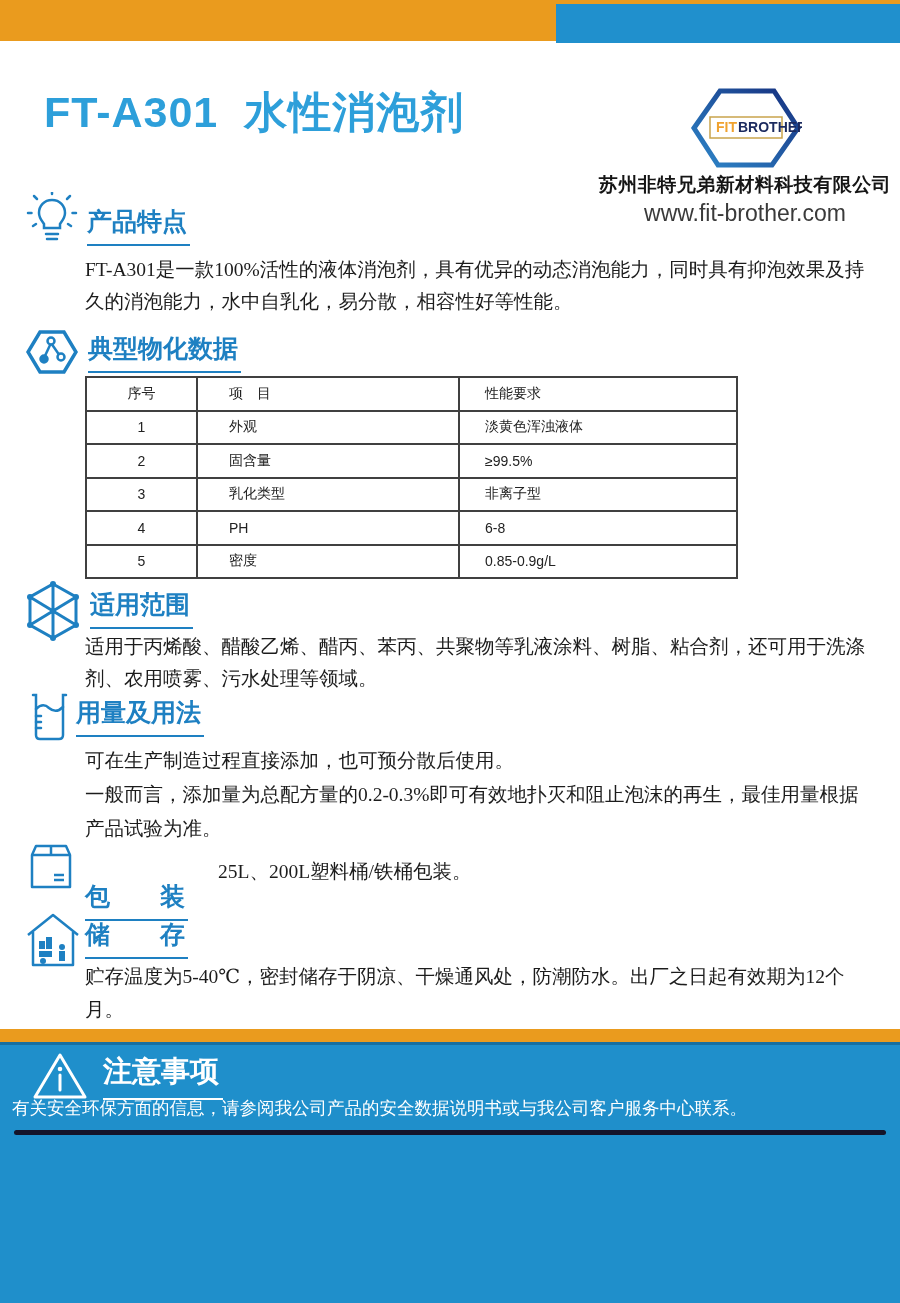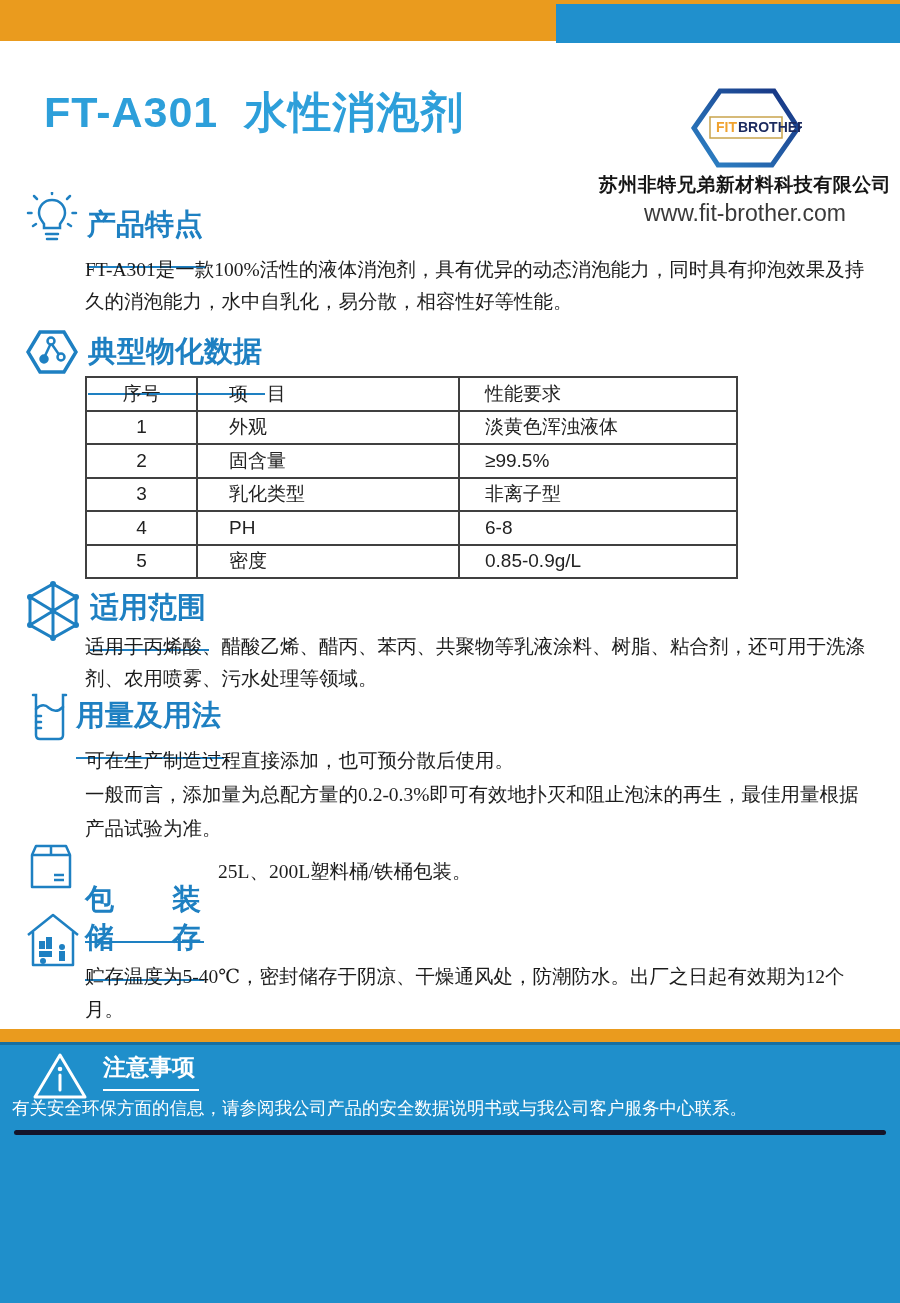--- a/index.html
+++ b/index.html
@@ -14,40 +14,40 @@
 
   
   .doc-title{position:absolute;left:44px;top:84px;font-size:43px;font-weight:bold;
              color:#2D9FDA;letter-spacing:1px;white-space:pre;}
   .logo-svg{position:absolute;left:690px;top:80px;}
   .brand-block{position:absolute;left:575px;top:172px;width:340px;text-align:center;}
   .company-name{font-size:19px;font-weight:bold;color:#151515;letter-spacing:0.5px;}
   .website{font-size:23px;color:#3a3a3a;margin-top:2px;}
 
   
-  .sec-title{position:absolute;font-size:29px;font-weight:bold;color:#1E80C2;
-             border-bottom:2px solid #1E80C2;padding:0 3px 21px 0;white-space:pre;}
+  .sec-title{position:absolute;font-size:25px;font-weight:bold;color:#1E80C2;
+             border-bottom:2px solid #1E80C2;padding:0 3px 6px 0;white-space:pre;}
   .sec-icon{position:absolute;}
 
   
   .body-text{position:absolute;font-size:19.5px;color:#1c1c1c;line-height:31.5px;}
 
   
   .phys-table{position:absolute;left:85px;top:376px;border-collapse:collapse;}
   .phys-table td,.phys-table th{border:2px solid #404040;font-weight:normal;
-      font-size:19px;color:#222;height:29.5px;font-family:"Liberation Sans",sans-serif;}
+      font-size:14px;color:#222;height:29.5px;font-family:"Liberation Sans",sans-serif;}
   .col-no{width:107px;text-align:center;}
   .col-item{width:228px;text-align:left;padding-left:31px;}
   .col-req{width:250px;text-align:left;padding-left:25px;}
 
   
   .strip-orange{position:absolute;left:0;top:1029px;width:900px;height:13px;background:#EA9B1E;}
   .footer-blue{position:absolute;left:0;top:1042px;width:900px;height:261px;background:#1F8FCB;
                border-top:3px solid #176f9f;box-sizing:border-box;}
-  .notice-title{position:absolute;left:103px;top:1052px;font-size:23px;font-weight:bold;color:#ffffff;
+  .notice-title{position:absolute;left:103px;top:1052px;font-size:29px;font-weight:bold;color:#ffffff;
                 border-bottom:2px solid #ffffff;padding:0 4px 6px 0;}
   .notice-body{position:absolute;left:12px;top:1096px;width:876px;font-size:17.5px;color:#ffffff;
                line-height:24px;}
   .divider{position:absolute;left:14px;top:1130px;width:872px;height:5px;background:#14142a;
            border-radius:3px;}
   .disclaimer{position:absolute;left:12px;top:1152px;width:876px;font-size:17.5px;color:#101018;
               line-height:27.5px;text-align:justify;}
   svg{display:block;}
 </style>
 </head>

